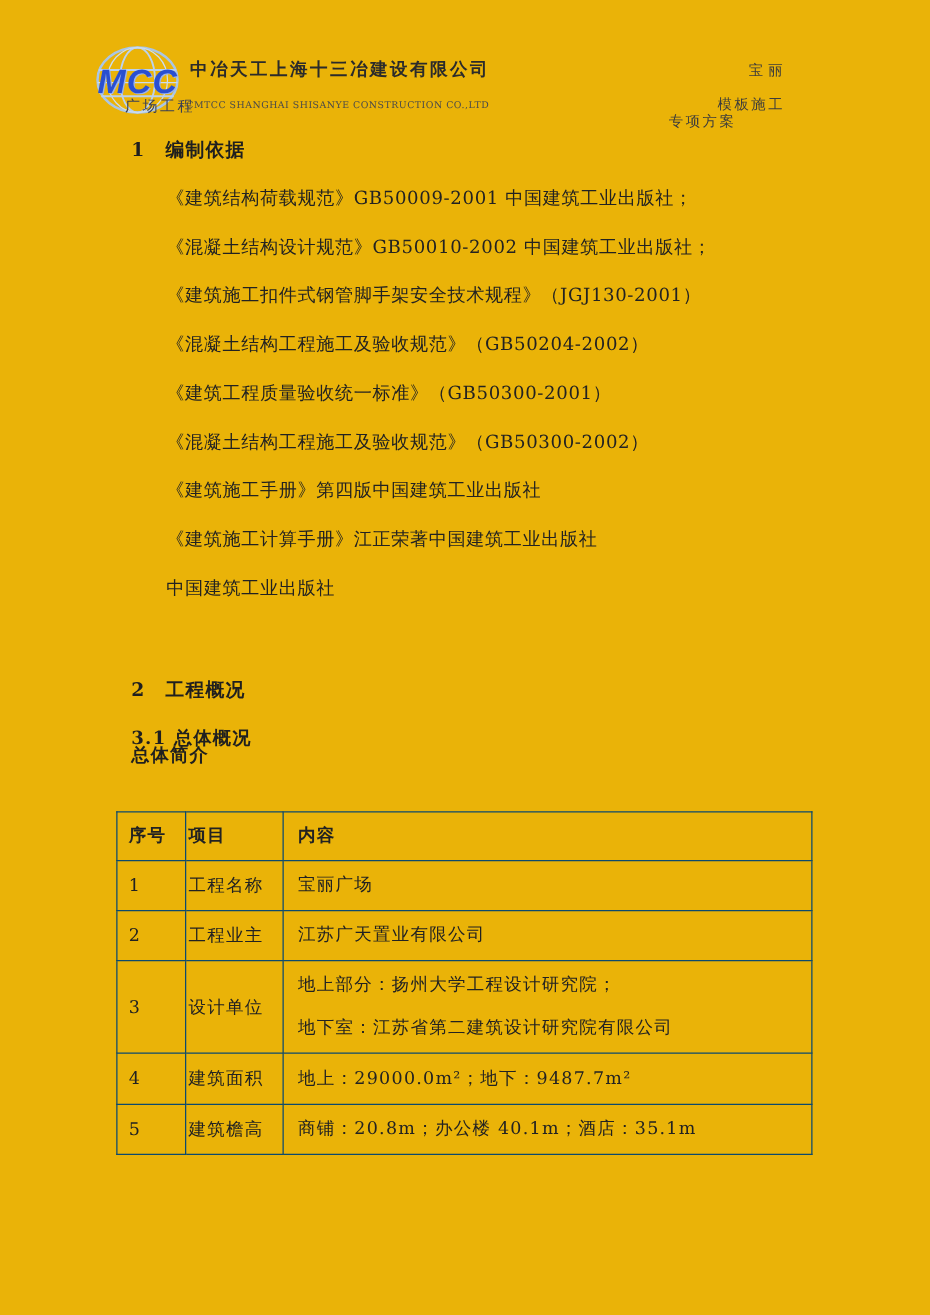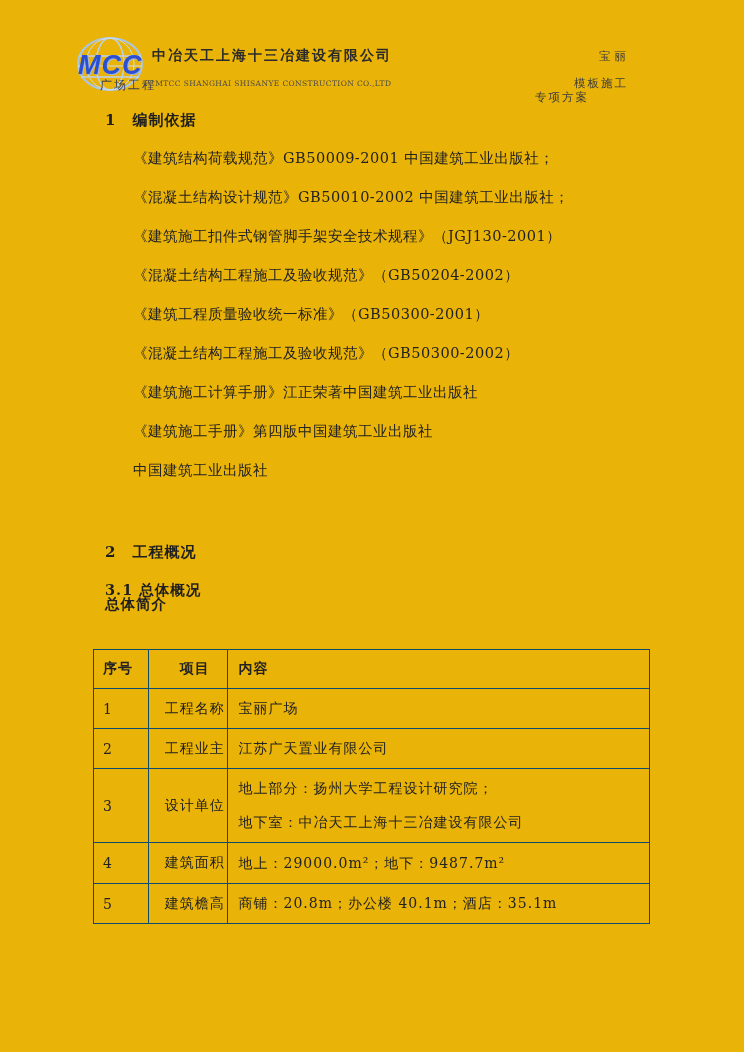--- a/index.html
+++ b/index.html
@@ -71,21 +71,21 @@
     border:1px solid #0c4a6e;
     text-align:left;
     vertical-align:middle;
     letter-spacing:1px;
   }
   .ov-table th { font-weight:bold; font-size:14px; }
   .col-no   { width:55px; }
   .col-item { width:79px; }
   .col-content { width:423px; }
   .ov-table th:nth-child(1), .ov-table td:nth-child(1) { padding-left:9px; }
-  .ov-table th:nth-child(2), .ov-table td:nth-child(2) { padding-left:14px;text-align:center; }
+  .ov-table th:nth-child(2), .ov-table td:nth-child(2) { padding-left:2px; }
   .ov-table th:nth-child(3), .ov-table td:nth-child(3) { padding-left:11px; }
   tr.r-head { height:39px; }
   tr.r1 { height:40px; }
   tr.r2 { height:40px; }
   tr.r3 { height:74px; }
   tr.r4 { height:41px; }
   tr.r5 { height:40px; }
   .cell-line { line-height:1.2; white-space:nowrap; }
   .cell-multiline .cell-line + .cell-line { margin-top:17px; }
 </style>
@@ -116,22 +116,22 @@
 
   <div class="h1a">1　编制依据</div>
 
   <div class="ref-list">
     <div class="ref-item">《建筑结构荷载规范》GB50009-2001 中国建筑工业出版社；</div>
     <div class="ref-item">《混凝土结构设计规范》GB50010-2002 中国建筑工业出版社；</div>
     <div class="ref-item">《建筑施工扣件式钢管脚手架安全技术规程》（JGJ130-2001）</div>
     <div class="ref-item">《混凝土结构工程施工及验收规范》（GB50204-2002）</div>
     <div class="ref-item">《建筑工程质量验收统一标准》（GB50300-2001）</div>
     <div class="ref-item">《混凝土结构工程施工及验收规范》（GB50300-2002）</div>
+    <div class="ref-item">《建筑施工手册》第四版中国建筑工业出版社</div>
     <div class="ref-item">《建筑施工计算手册》江正荣著中国建筑工业出版社</div>
-    <div class="ref-item">《建筑施工手册》第四版中国建筑工业出版社</div>
     <div class="ref-item">中国建筑工业出版社</div>
   </div>
 
   <div class="h2a">2　工程概况</div>
   <div class="h21">3.1 总体概况</div>
   <div class="hintro">总体简介</div>
 
   <table class="ov-table">
     <colgroup>
         <col class="col-no">
@@ -158,21 +158,21 @@
         <td>工程业主</td>
         <td>
             <div class="cell-line">江苏广天置业有限公司</div>
           </td>
       </tr>
       <tr class="r3">
         <td>3</td>
         <td>设计单位</td>
         <td class="cell-multiline">
           <div class="cell-line">地上部分：扬州大学工程设计研究院；</div>
-          <div class="cell-line">地下室：中冶天工上海十三冶建设有限公司</div>
+          <div class="cell-line">地下室：江苏省第二建筑设计研究院有限公司</div>
         </td>
       </tr>
       <tr class="r4">
         <td>4</td>
         <td>建筑面积</td>
         <td>
             <div class="cell-line">地上：29000.0m²；地下：9487.7m²</div>
           </td>
       </tr>
       <tr class="r5">

